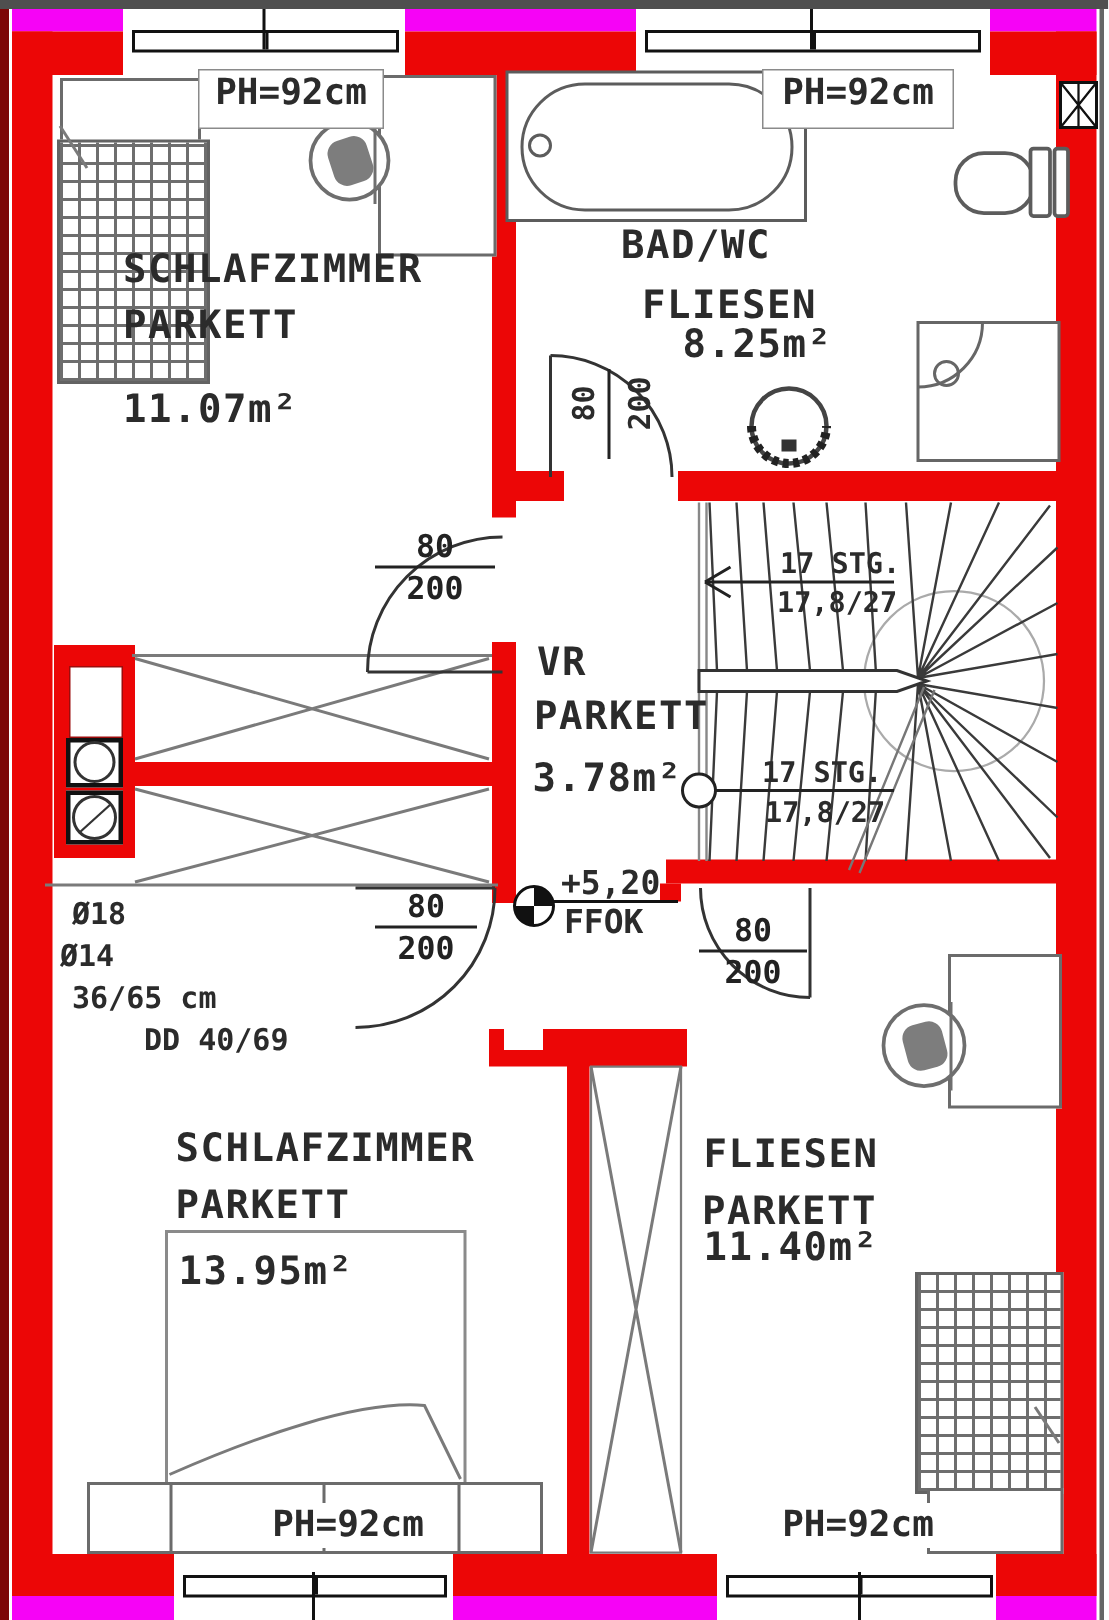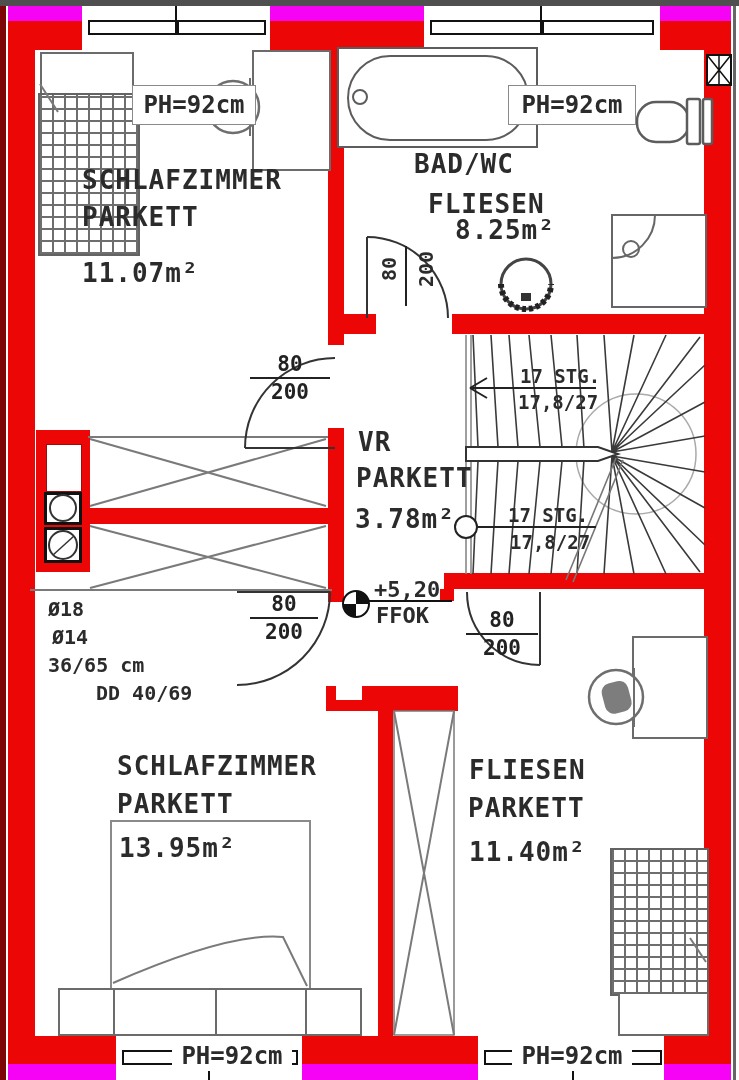--- a/index.html
+++ b/index.html
@@ -10,21 +10,21 @@
   .mag{position:absolute;background:#f603f6;}
   .white{position:absolute;background:#fff;}
   .txt{position:absolute;font-weight:700;color:#2b2b2b;white-space:nowrap;line-height:1.1;}
   .rm{font-size:26px;letter-spacing:1px;}
   .sm{font-size:19px;}
   .dd{font-size:20px;}
   .door{position:absolute;display:flex;flex-direction:column;align-items:center;font-weight:700;font-size:21px;color:#222;}
   .door .bar{width:100%;height:2px;background:#222;margin:1px 0;}
   .frame{position:absolute;background:#fff;border:2px solid #111;}
   .mull{position:absolute;top:0;bottom:0;width:2px;background:#111;left:50%;}
-  .phbox{position:absolute;background:#fff;border:1px solid #8a8a8a;display:flex;align-items:center;justify-content:center;margin-top:39px;}
+  .phbox{position:absolute;background:#fff;border:1px solid #8a8a8a;display:flex;align-items:flex-start;justify-content:center;}
   .ph{font-size:24px;font-weight:700;color:#2b2b2b;}
   .furn{position:absolute;background:#fff;border:2px solid #6b6b6b;}
   .grid{position:absolute;border:2px solid #636363;background-color:#fff;background-image:
      repeating-linear-gradient(0deg,#6e6e6e 0 2px,transparent 2px 12px),
      repeating-linear-gradient(90deg,#6e6e6e 0 2px,transparent 2px 12px);}
   .rot{transform:rotate(-90deg);transform-origin:center;}
   svg{pointer-events:none;}
 </style>
 </head>
 <body>
@@ -231,21 +231,21 @@
     <div class="txt rm" style="left:355px;top:505px;">3.78m²</div>
   </div>
   <div>
     <div class="txt rm" style="left:117px;top:752px;">SCHLAFZIMMER</div>
     <div class="txt rm" style="left:117px;top:790px;">PARKETT</div>
     <div class="txt rm" style="left:119px;top:834px;">13.95m²</div>
   </div>
   <div>
     <div class="txt rm" style="left:469px;top:756px;">FLIESEN</div>
     <div class="txt rm" style="left:468px;top:794px;">PARKETT</div>
-    <div class="txt rm" style="left:469px;top:838px;">11.40m²</div>
+    <div class="txt rm" style="left:469px;top:818px;">11.40m²</div>
   </div>
 
   <div class="door" style="left:250px;top:352px;width:80px;">
     <span>80</span>
     <div class="bar"></div>
     <span>200</span>
   </div>
   <div class="door" style="left:250px;top:592px;width:68px;">
     <span>80</span>
     <div class="bar"></div>
@@ -272,18 +272,18 @@
     <div class="txt sm" style="left:510px;top:532px;">17,8/27</div>
   </div>
 
   <div>
     <div class="txt" style="left:374px;top:578px;font-size:22px;">+5,20</div>
     <div class="txt" style="left:376px;top:604px;font-size:22px;">FFOK</div>
   </div>
 
   <div>
     <div class="txt dd" style="left:48px;top:598px;">Ø18</div>
-    <div class="txt dd" style="left:52px;top:626px;">Ø14</div>
+    <div class="txt dd" style="left:40px;top:626px;">Ø14</div>
     <div class="txt dd" style="left:48px;top:654px;text-align:right;">36/65 cm</div>
     <div class="txt dd" style="left:48px;top:682px;margin-left:48px;">DD 40/69</div>
   </div>
 
 </div>
 
 </body></html>

